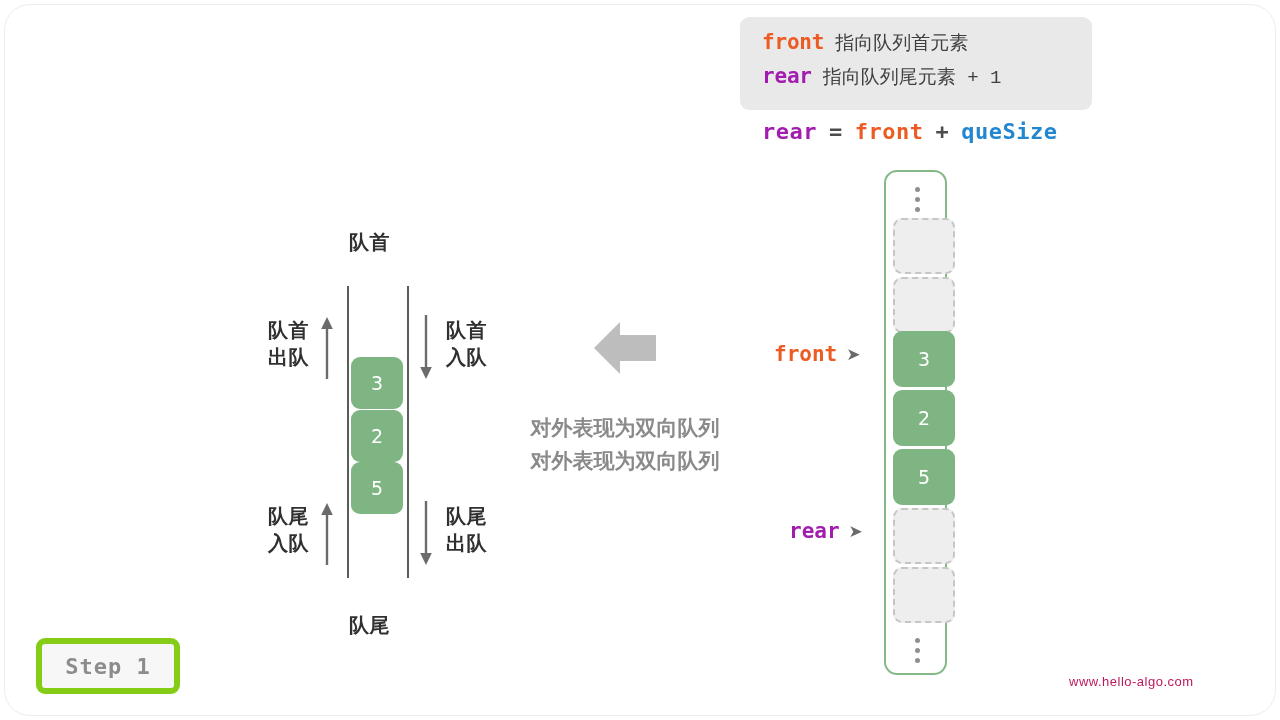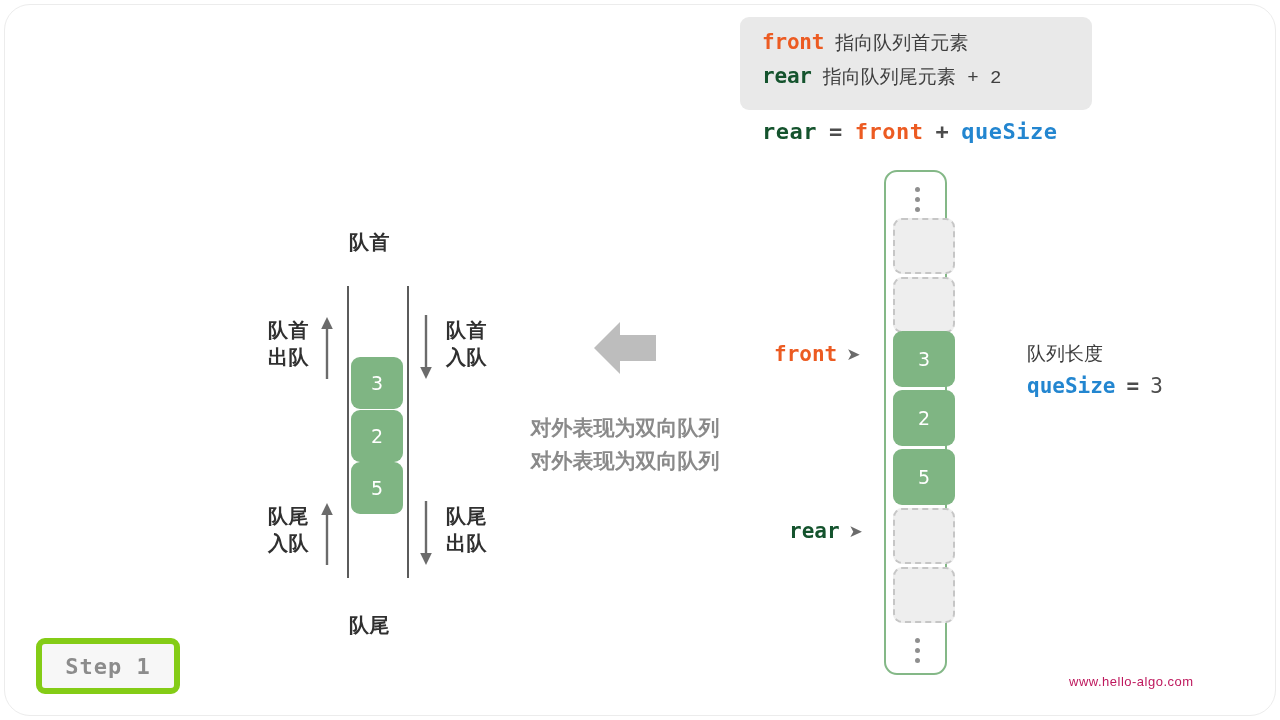--- a/index.html
+++ b/index.html
@@ -57,21 +57,21 @@
     height: 34px;
     white-space: nowrap;
   }
   .note-line .kw {
     font-family: "DejaVu Sans Mono", "Liberation Mono", monospace;
     font-weight: bold;
     font-size: 21px;
     letter-spacing: -0.2px;
   }
   .kw-front { color: #ec5b22; }
-  .kw-rear  { color: #14532d; }
+  .kw-rear  { color: #a21caf; }
   .kw-quesize { color: #2386d0; }
   .note-line .desc {
     font-size: 19px;
     color: #3f3f3f;
     margin-left: 11px;
     font-family: Liberation Mono, monospace;
   }
 
   
   #formula {
@@ -262,21 +262,21 @@
 <div id="canvas">
   <div id="card-frame"></div>
 
   <div id="note-box">
     <div class="note-line">
       <span class="kw kw-front">front</span>
       <span class="desc">指向队列首元素</span>
     </div>
     <div class="note-line">
       <span class="kw kw-rear">rear</span>
-      <span class="desc">指向队列尾元素 + 2</span>
+      <span class="desc">指向队列尾元素 + 1</span>
     </div>
   </div>
 
   <div id="formula">
     <span class="mono kw-rear">rear</span><span class="mono op" style="margin:0 12px;">=</span><span class="mono kw-front">front</span><span class="mono op" style="margin:0 12px;">+</span><span class="mono kw-quesize">queSize</span>
   </div>
 
   <div id="array-box">
     <div class="dots-cell" style="top:4px;">
       <i></i>
@@ -315,26 +315,20 @@
 
   <div class="ptr" style="left:774px; top:342px;">
     <span class="mono kw-front">front</span>
     <span class="ptr-arrow">➤</span>
   </div>
   <div class="ptr" style="left:789px; top:519px;">
     <span class="mono kw-rear">rear</span>
     <span class="ptr-arrow">➤</span>
   </div>
 
-  <div id="quesize-note">
-    <div class="l1">队列长度</div>
-    <div class="l2">
-      <span class="mono kw-quesize">queSize</span><span class="mono op" style="margin:0 11px;">=</span><span class="mono op" style="font-weight:normal;">3</span>
-    </div>
-  </div>
 
   <div class="lbl-cjk" style="left:349px; top:229px;">队首</div>
   <div class="lbl-cjk" style="left:349px; top:612px;">队尾</div>
 
   <div class="vline" style="left:347px; top:286px; height:292px;"></div>
   <div class="vline" style="left:407px; top:286px; height:292px;"></div>
 
   <div class="deq-cell" style="top:357px;">
     <span>3</span>
   </div>

